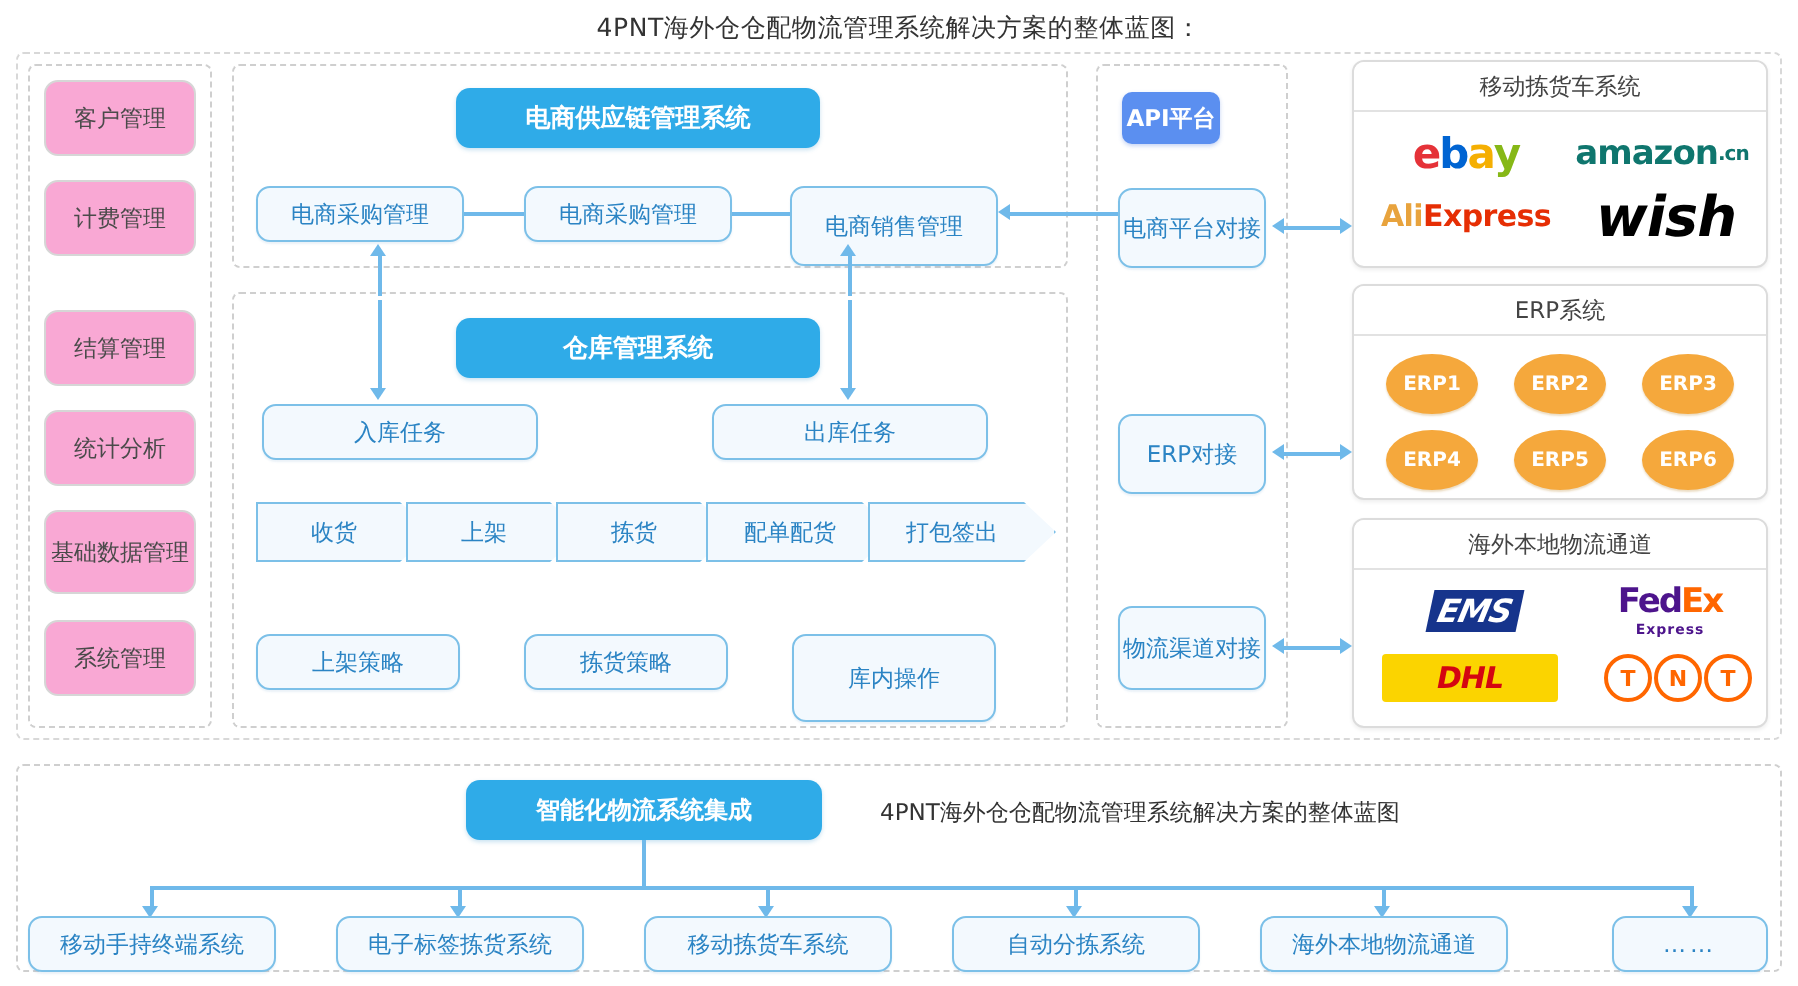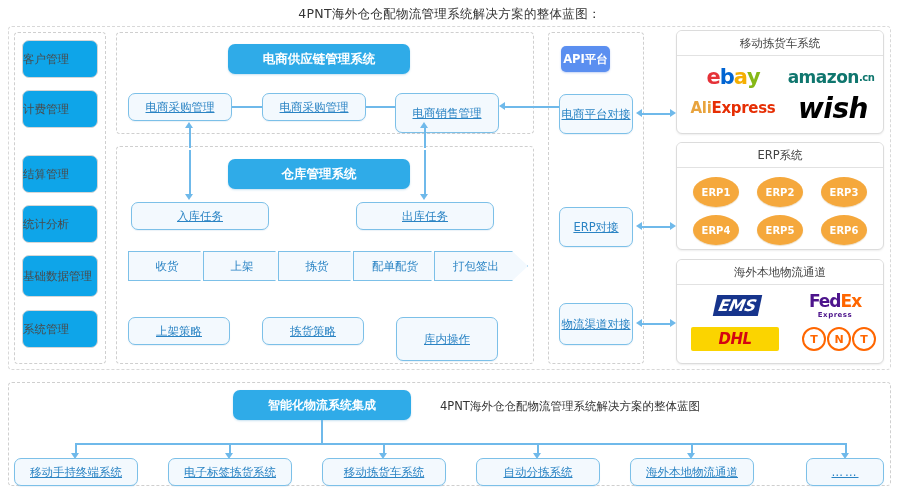--- a/index.html
+++ b/index.html
@@ -25,31 +25,30 @@
   
   .node{
     background:#f3f9fe;
     border:1px solid #7cc0e8;
     border-radius:7px;
     color:#2b84c4;
     font-size:11.5px;
     display:flex;align-items:center;justify-content:center;
     text-align:center;line-height:1.25;
     box-shadow:0 1px 1px rgba(120,170,210,.15);
-    text-decoration:underline;
   }
 
   
   .gnode{
-    background:#0ea5e9;
+    background:#f9a8d4;
     border:1px solid #d6d6d6;
     border-radius:7px;
     color:#4a4a4a;
     font-size:11.5px;
-    display:flex;align-items:center;justify-content:flex-start;
+    display:flex;align-items:center;justify-content:center;
     text-align:center;line-height:1.3;
   }
 
   
   .bluebar{
     background:#2fabe8;
     border-radius:7px;
     color:#fff;font-size:12.5px;font-weight:bold;
     display:flex;align-items:center;justify-content:center;
     text-align:center;

